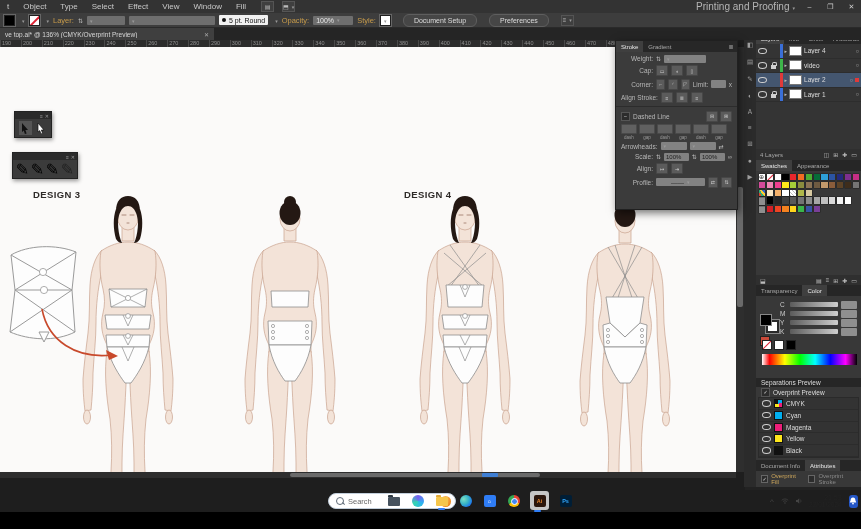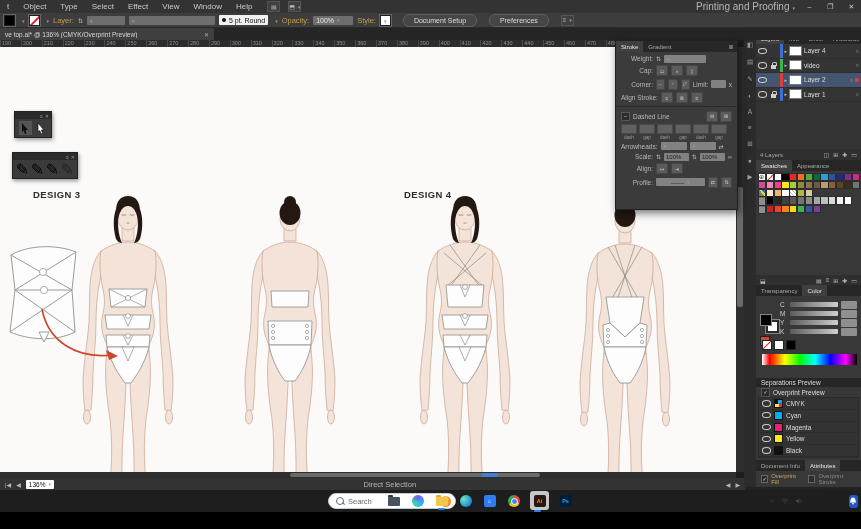--- a/index.html
+++ b/index.html
@@ -228,21 +228,21 @@
 
   <div id="menubar" class="abs">
     <div id="menu-items">
         <span class="menu-item">t</span>
         <span class="menu-item">Object</span>
         <span class="menu-item">Type</span>
         <span class="menu-item">Select</span>
         <span class="menu-item">Effect</span>
         <span class="menu-item">View</span>
         <span class="menu-item">Window</span>
-        <span class="menu-item">Help</span>
+        <span class="menu-item">Fill</span>
       </div>
     <span class="mb-icon">▤</span>
     <span class="mb-icon caret">⬒</span>
     <div id="mb-right">
       <span id="workspace" class="caret">Printing and Proofing</span>
       <span class="winbtn">–</span>
       <span class="winbtn">❐</span>
       <span class="winbtn">✕</span>
     </div>
   </div>
@@ -466,28 +466,20 @@
     </div>
   </div>
 
   <div id="hscroll" class="abs">
     <div class="thumb"></div>
     <div class="marker"></div>
   </div>
   <div id="vscroll" class="abs">
     <div class="thumb"></div>
   </div>
-  <div id="statusbar" class="abs">
-    <span class="sb-arrow">|◀</span>
-    <span class="sb-arrow">◀</span>
-    <span id="zoombox" class="caret">136%</span>
-    <span id="toolname">Direct Selection</span>
-    <span class="sb-arrow">◀</span>
-    <span class="sb-arrow">▶</span>
-  </div>
 
   <div id="stroke-panel" class="abs">
     <div class="sp-tabs" id="sp-tabs">
         <span class="ptab active">Stroke</span>
         <span class="ptab">Gradient</span>
         <span class="sp-spacer"></span>
         <span class="sp-menu">≣</span>
       </div>
     <div class="sp-row">
       <span class="sp-label">Weight:</span>

